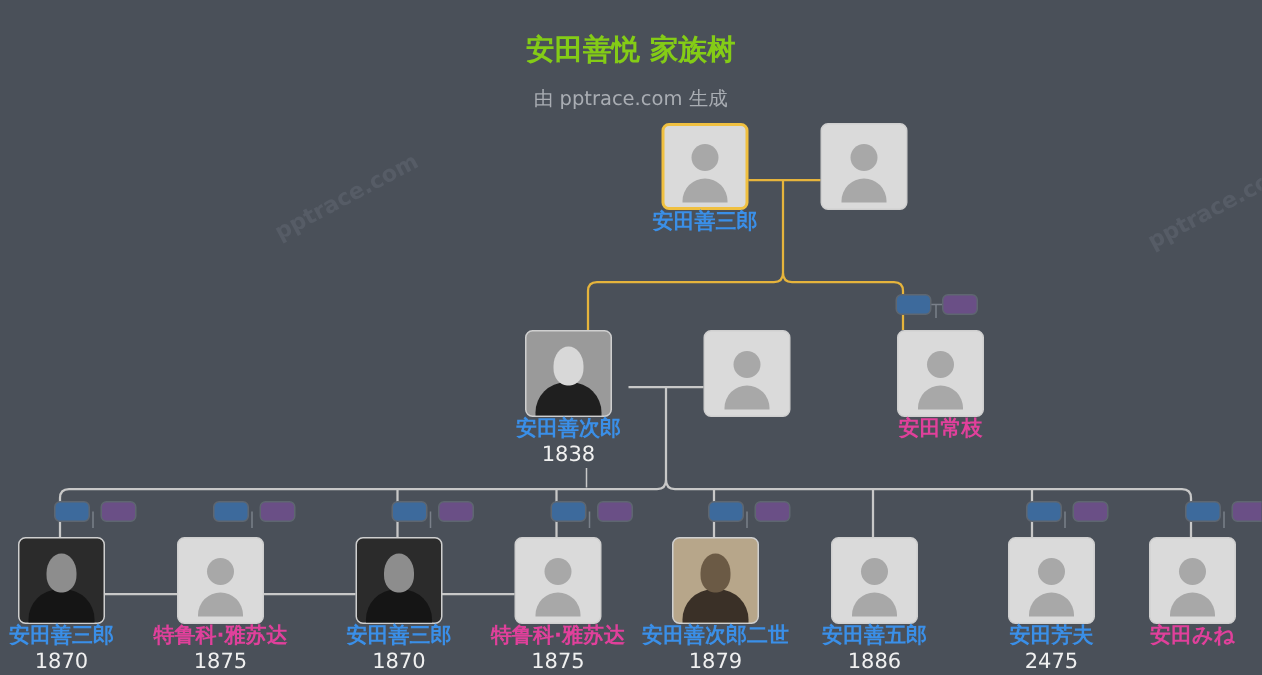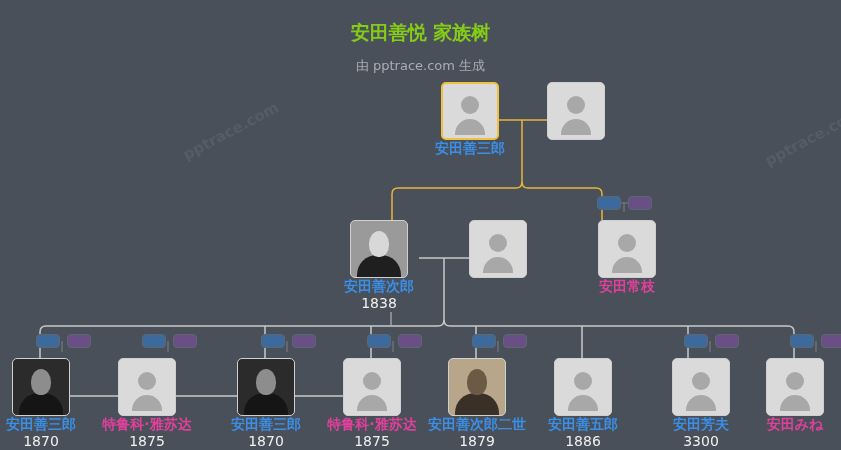--- a/index.html
+++ b/index.html
@@ -213,21 +213,21 @@
   </div>
   <div class="name male">安田善五郎</div>
   <div class="year">1886</div>
 </div>
 <div class="node" style="left:660px; top:358px;margin-left:12px;">
   <div class="card">
     <div class="head"></div>
     <div class="shoulders"></div>
   </div>
   <div class="name male">安田芳夫</div>
-  <div class="year">3300</div>
+  <div class="year">2475</div>
 </div>
 <div class="node" style="left:766px; top:358px;">
   <div class="card">
     <div class="head"></div>
     <div class="shoulders"></div>
   </div>
   <div class="name female">安田みね</div>
 </div>
 
 </body></html>

